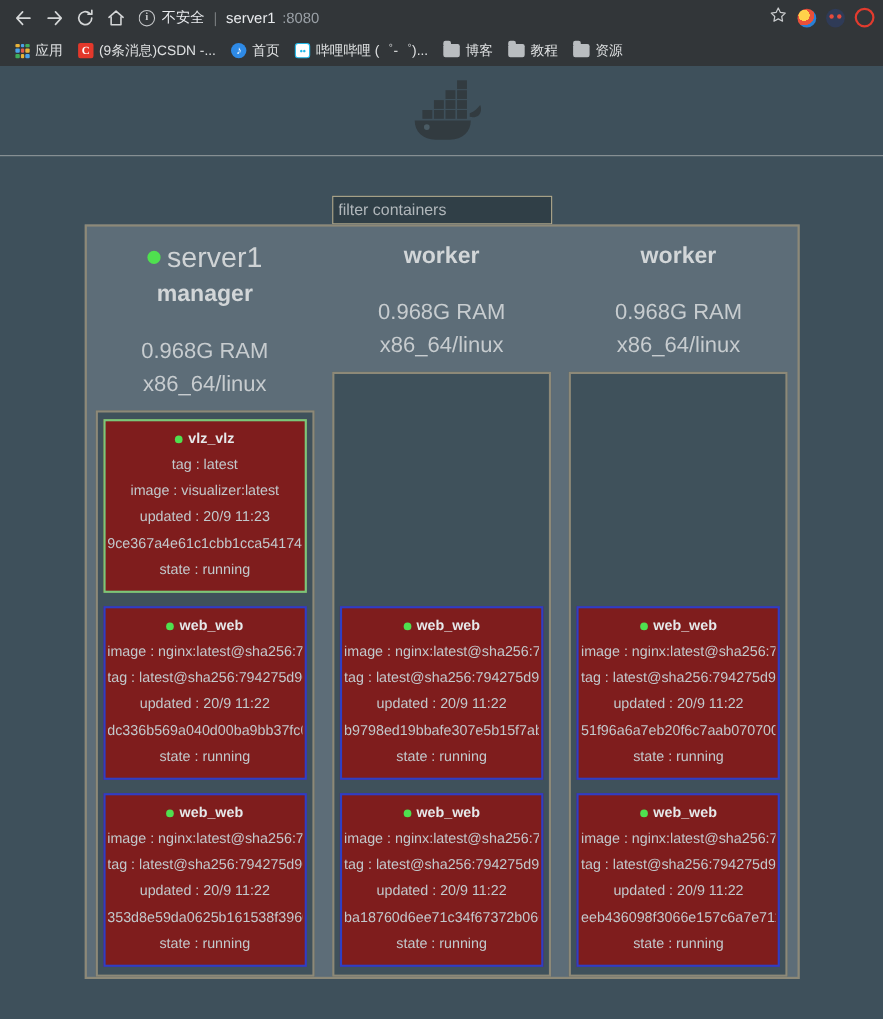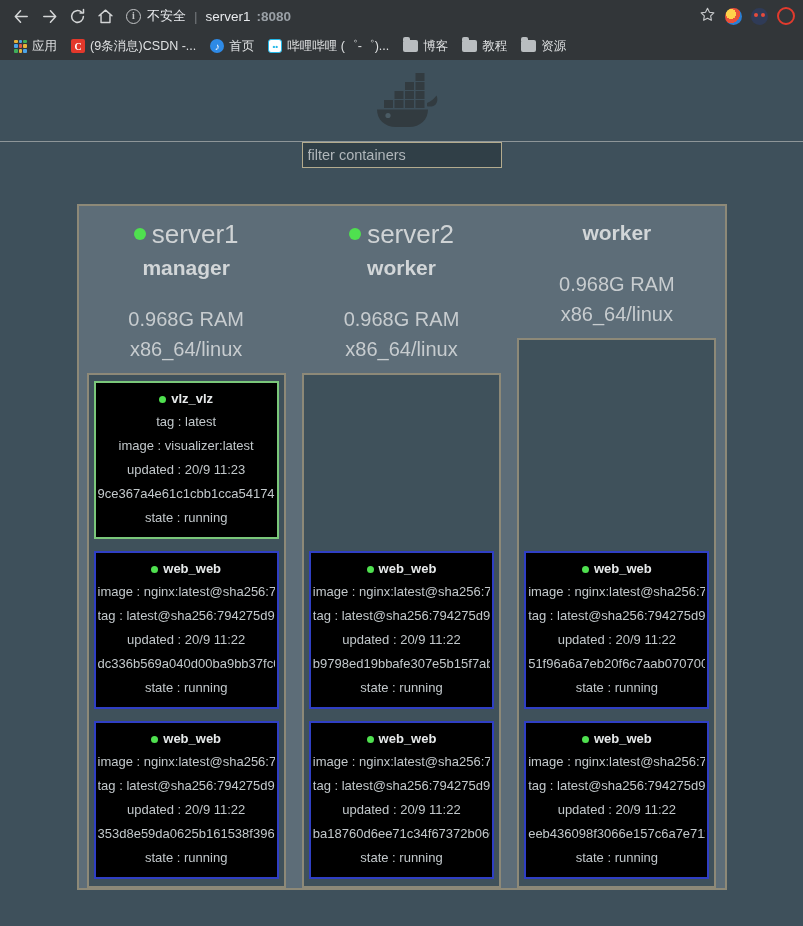--- a/index.html
+++ b/index.html
@@ -42,21 +42,21 @@
     white-space: nowrap;
   }
   .info-icon {
     width:15px;height:15px;border:1.4px solid #c3c5c7;border-radius:50%;
     color:#c3c5c7;font-size:10px;line-height:12px;text-align:center;
     flex:0 0 auto; font-family:"Liberation Serif", serif; font-weight:bold;
   }
   .not-secure { color:#e8eaed; font-size:13px; }
   .url-sep { color:#75797c; margin:0 2px; }
   .url-host { color:#e8eaed; font-size:13.5px; }
-  .url-port { color:#9aa0a6; font-size:13.5px;font-weight:bold; }
+  .url-port { color:#9aa0a6; font-size:13.5px; }
   .tool-right { display:flex; align-items:center; gap:9px; padding-left:8px; flex:0 0 auto;}
   .star-icon { color:#c9cbcd; }
   .ext-icon { width:17px; height:17px; border-radius:50%; display:block; }
   .ext-a { background: radial-gradient(circle at 35% 35%, #ffd24a 0 32%, #e8503a 33% 58%, #2a7fd4 59% 100%); }
   .ext-b { background:#2f3b57; position:relative; }
   .ext-b::before{content:"";position:absolute;left:3px;top:5px;width:4px;height:4px;border-radius:50%;background:#e64b3c;}
   .ext-b::after{content:"";position:absolute;right:3px;top:5px;width:4px;height:4px;border-radius:50%;background:#e64b3c;}
   .ext-c { width:18px;height:18px;border-radius:50%;border:2.5px solid #e23b2e;background:#323639;}
 
   .bookmarks {
@@ -87,21 +87,21 @@
   .fav-folder::before{content:"";position:absolute;left:0;top:-3px;width:7px;height:4px;background:#b9bdc0;border-radius:2px 2px 0 0;}
 
   
   #page { position:relative; background:#3e505b; height: 894px; }
 
   .logo-band { height: 81px; display:flex; align-items:center; justify-content:center; }
   .whale { display:block; }
 
   .divider { height:1px; background:#8e9699; width:100%; }
 
-  .filter-row { height: 62px; display:flex; align-items:flex-start; justify-content:center; }
+  .filter-row { height: 62px; display:flex; align-items:flex-end; justify-content:center; }
   #filter-input {
     width: 200px;
     height: 26px;
     background: #303f47;
     border: 1px solid #b3ab8e;
     color: #b9c0c4;
     font-size: 14.5px;
     font-family:"Liberation Sans", sans-serif;
     padding: 0 5px;
     outline: none;
@@ -147,21 +147,21 @@
     justify-content: flex-end;
     align-items: center;
     padding: 6px 5px 7px 5px;
     gap: 12px;
     overflow: hidden;
   }
 
   .container-card {
     width: 186px;
     max-width: 100%;
-    background: #000000;
+    background: #7f1d1d;
     border: 2px solid #2f3fc4;
     padding: 5px 2px 7px 2px;
     text-align: center;
     overflow: hidden;
     flex: 0 0 auto;
   }
   .container-card.accent-green { border-color: #7ac77a; }
 
   .c-name {
     font-size:13px; font-weight:bold; color:#e6e9ea;
@@ -341,24 +341,20 @@
               </div>
               <div class="c-line">image : nginx:latest@sha256:79</div>
               <div class="c-line">tag : latest@sha256:794275d90</div>
               <div class="c-line">updated : 20/9 11:22</div>
               <div class="c-line">353d8e59da0625b161538f3960</div>
               <div class="c-line">state : running</div>
             </div>
           </div>
         </div>
         <div class="node">
-          <div class="node-title">
-            <span class="dot-lg"></span>
-            <span>server2</span>
-          </div>
           <div class="node-role">worker</div>
           <div class="node-ram">0.968G RAM</div>
           <div class="node-arch">x86_64/linux</div>
           <div class="node-box">
             <div class="container-card">
               <div class="c-name">
                 <span class="dot-sm"></span>
                 <span>web_web</span>
               </div>
               <div class="c-line">image : nginx:latest@sha256:79</div>

